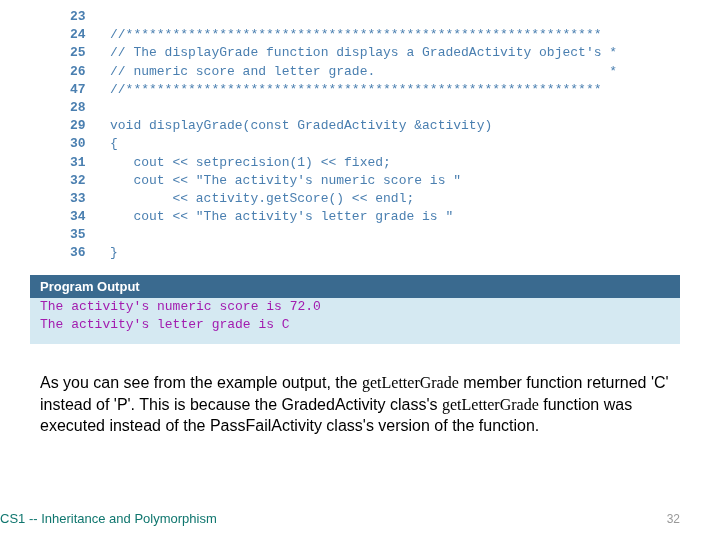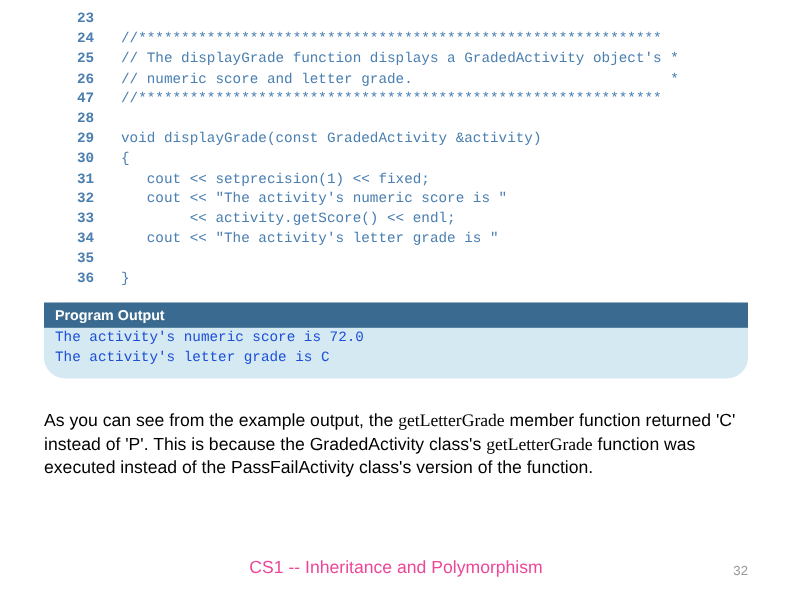--- a/index.html
+++ b/index.html
@@ -25,56 +25,54 @@
     color: #4a7fb0;
     font-weight: bold;
     margin-right: 12px;
     flex-shrink: 0;
   }
   .code-txt {
     color: #4a7fb0;
     white-space: pre;
   }
   .output-box {
-    margin: 12px 40px 0 40px;
+    margin: 12px 40px 0 30px;
     background: #d5e9f2;
     padding-bottom: 10px;
-    border-radius: 19px;
   }
   .output-header {
     background: #3a6a8f;
     color: #fff;
     font-weight: bold;
     font-size: 13px;
     padding: 4px 10px;
     font-family: Arial, sans-serif;
   }
   .output-line {
     font-family: "Courier New", monospace;
     font-size: 13px;
-    color: #1d4ed8;
+    color: #a21caf;
     padding: 0 10px;
     line-height: 1.4;
   }
   .output-line:first-of-type { padding-top: 6px; }
   .paragraph {
     margin: 28px 40px 0 40px;
     font-size: 16px;
     line-height: 1.35;
     color: #000;
   }
   .mono { font-family: Liberation Serif, serif; text-align: right; }
   .footer-title {
     position: absolute;
     bottom: 14px;
     left: 0;
     width: 100%;
-    text-align: center;
-    font-size: 16px;
-    color: #ec4899;
+    font-size: 13px;
+    color: #0f766e;
   }
   .footer-pageno {
     position: absolute;
     bottom: 14px;
     right: 40px;
     font-size: 12px;
     color: #999;
   }
 </style>
 </head>

